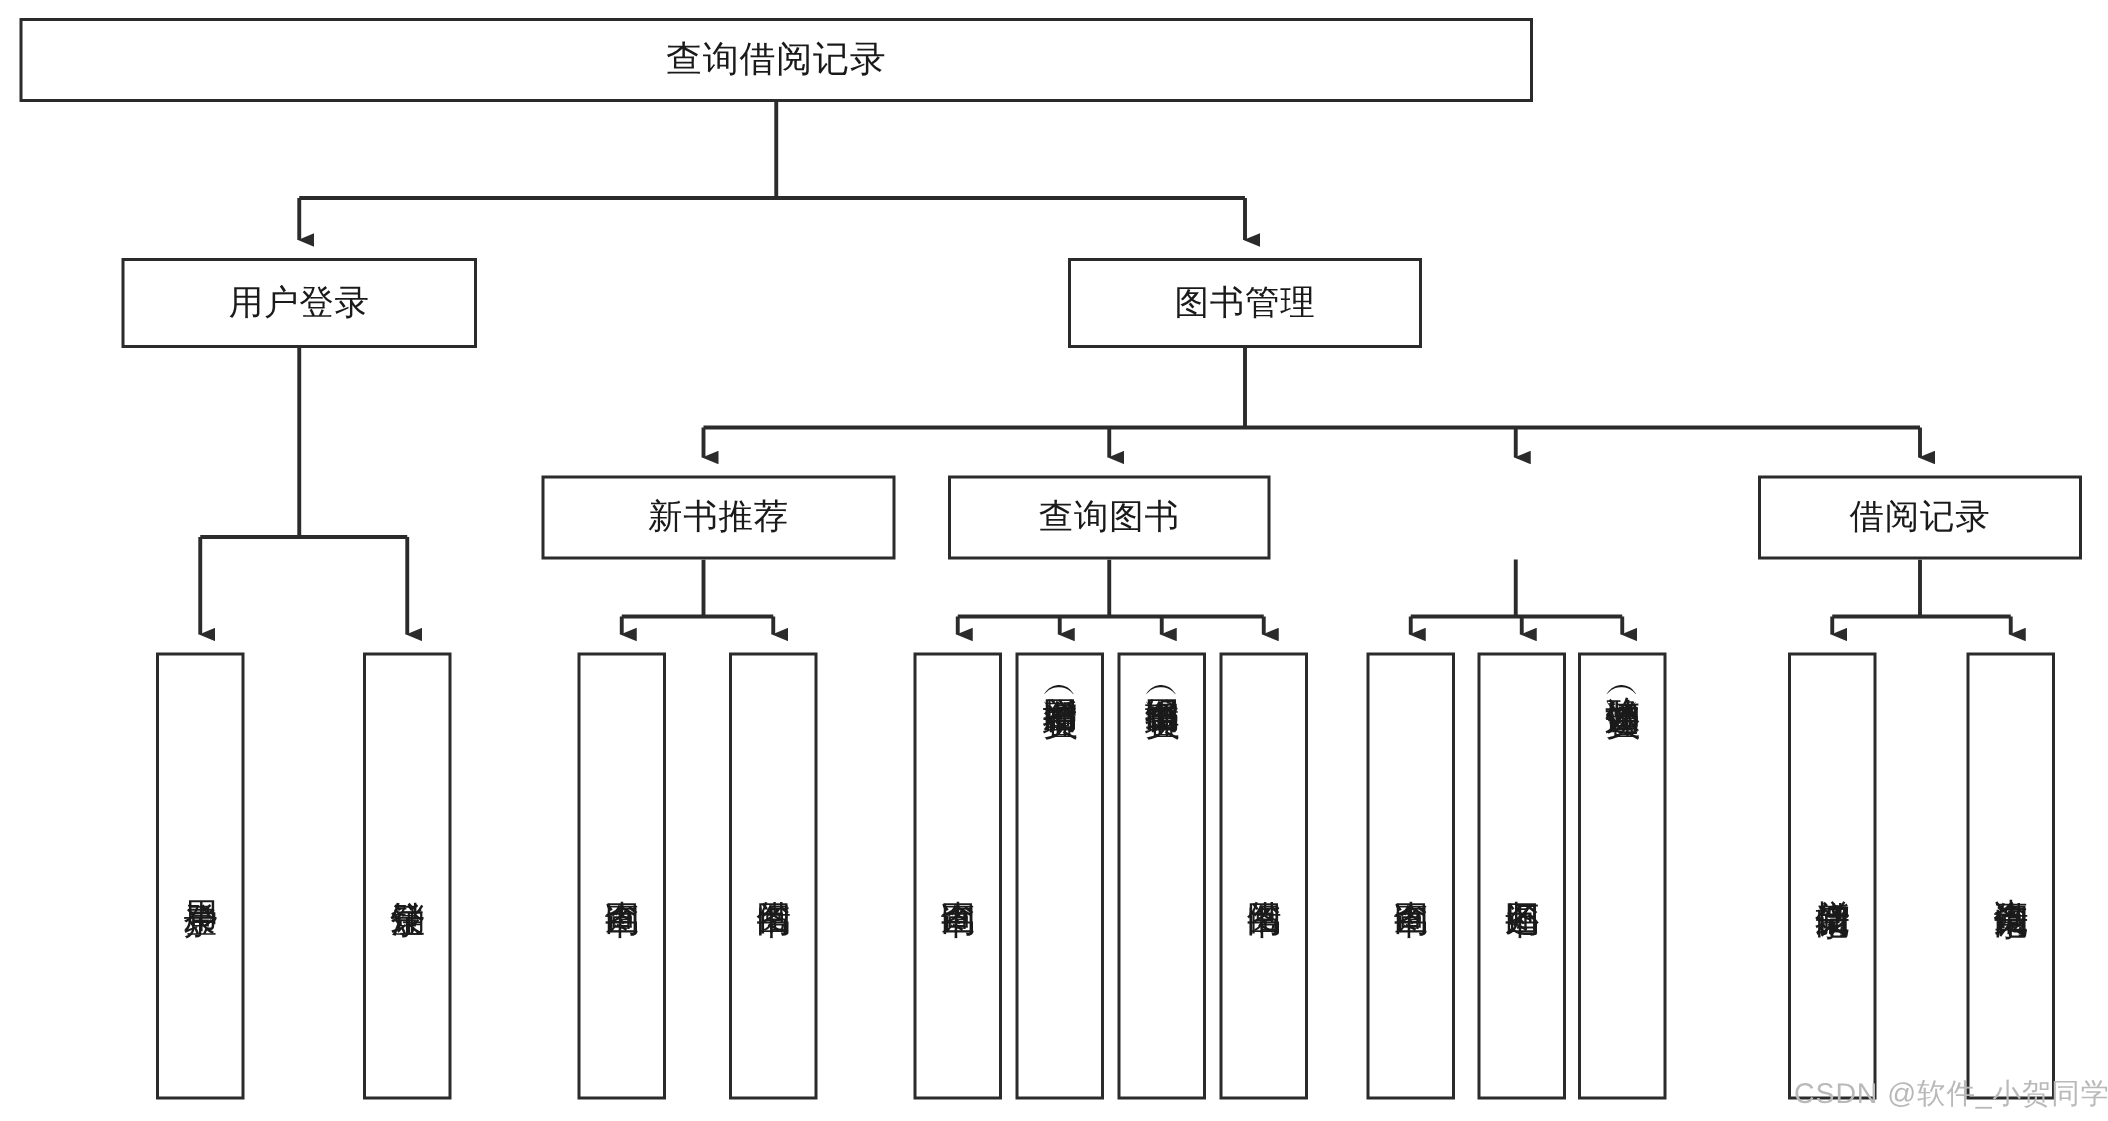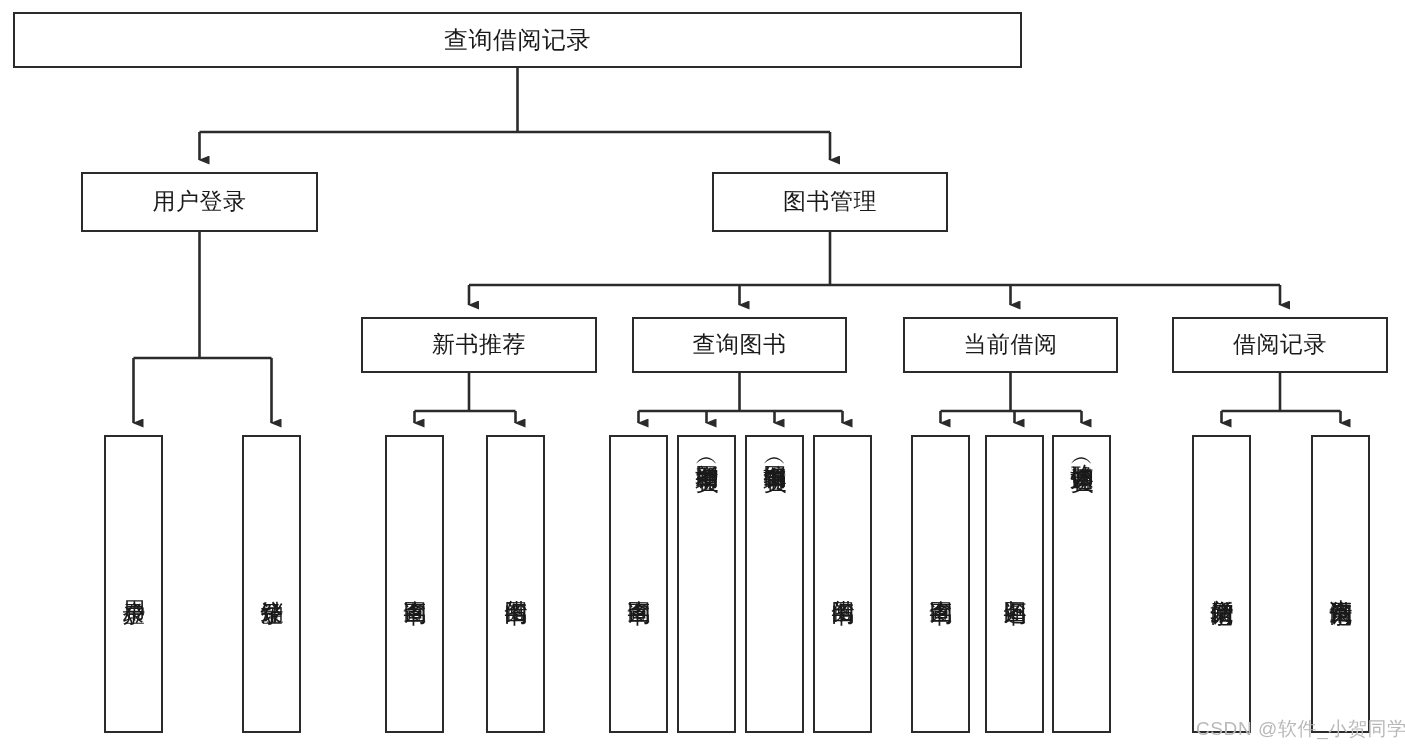--- a/index.html
+++ b/index.html
@@ -132,23 +132,20 @@
   </div>
 
   <div class="node horizontal" style="left:361px;top:317px;width:236px;height:56px;">
     <span>新书推荐</span>
   </div>
 
   <div class="node horizontal" style="left:632px;top:317px;width:215px;height:56px;">
     <span>查询图书</span>
   </div>
 
-  <div class="node horizontal" style="left:903px;top:317px;width:215px;height:56px;">
-    <span>当前借阅</span>
-  </div>
 
   <div class="node horizontal" style="left:1172px;top:317px;width:216px;height:56px;">
     <span>借阅记录</span>
   </div>
 
   <div class="node vertical mid" style="left:104px;top:435px;width:59px;height:298px;">
     <span class="vtext">用户登录</span>
   </div>
 
   <div class="node vertical mid" style="left:242px;top:435px;width:59px;height:298px;">

